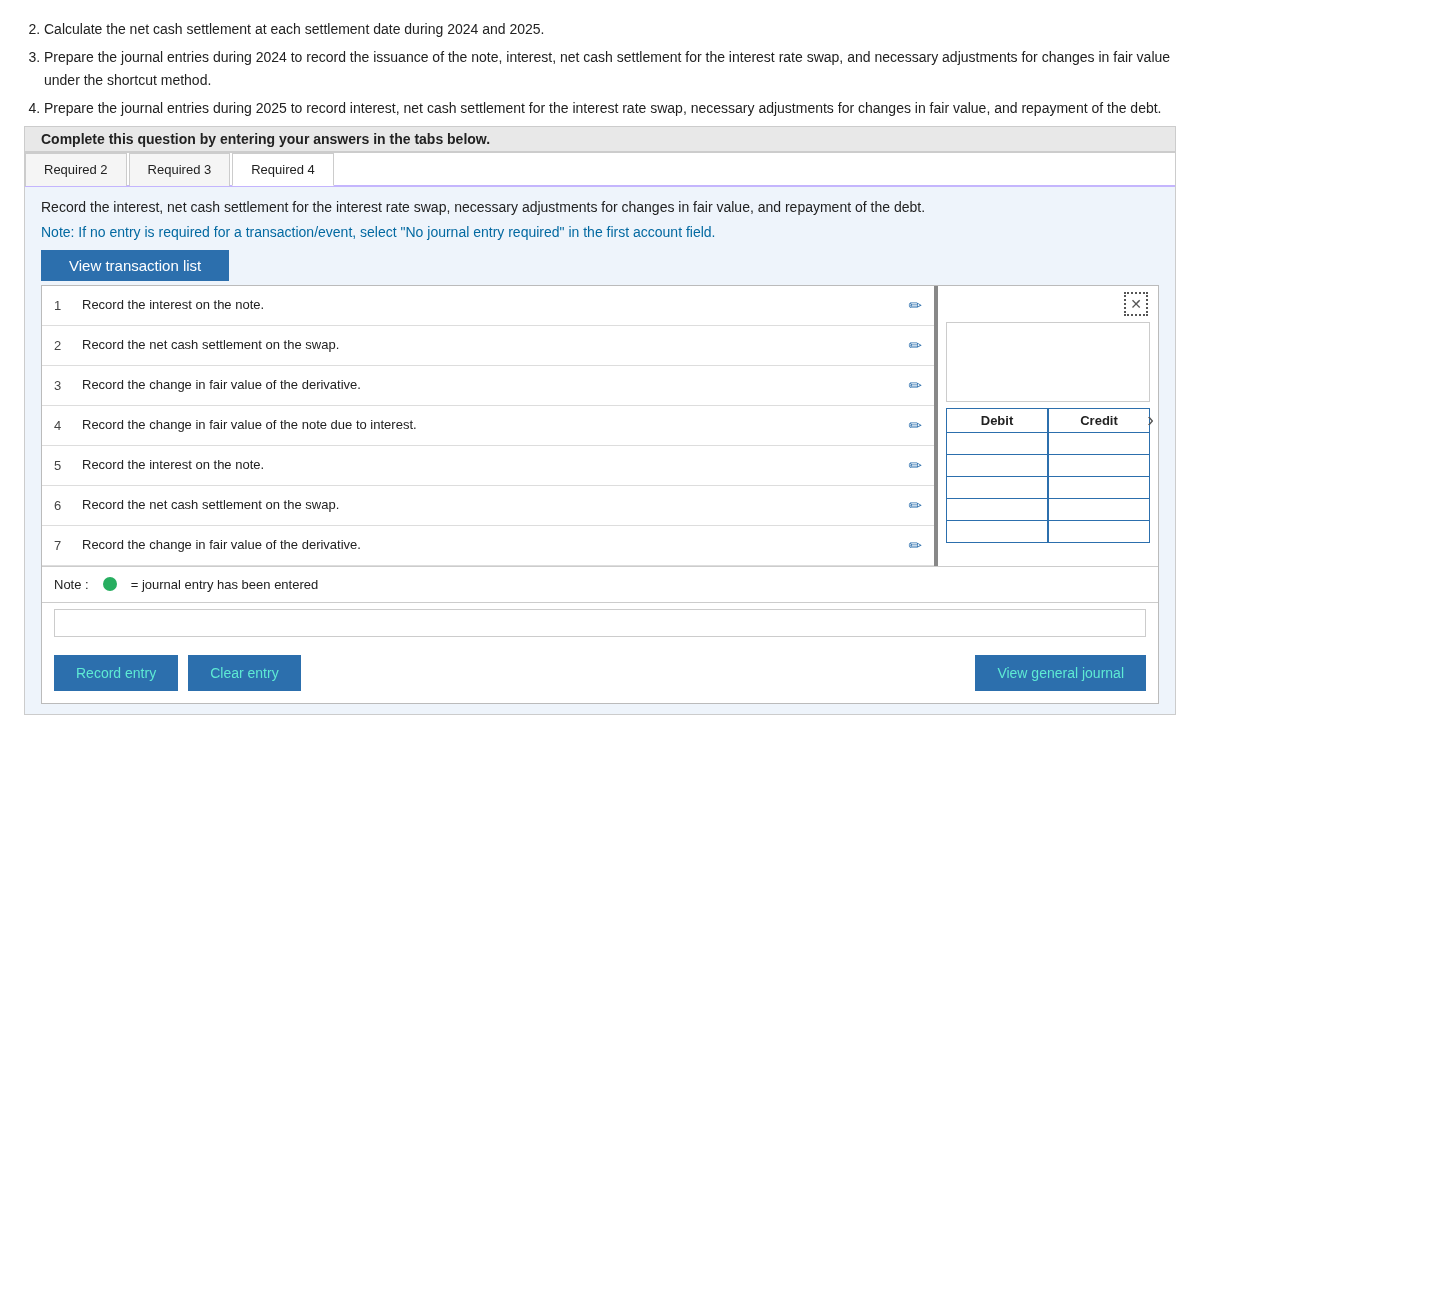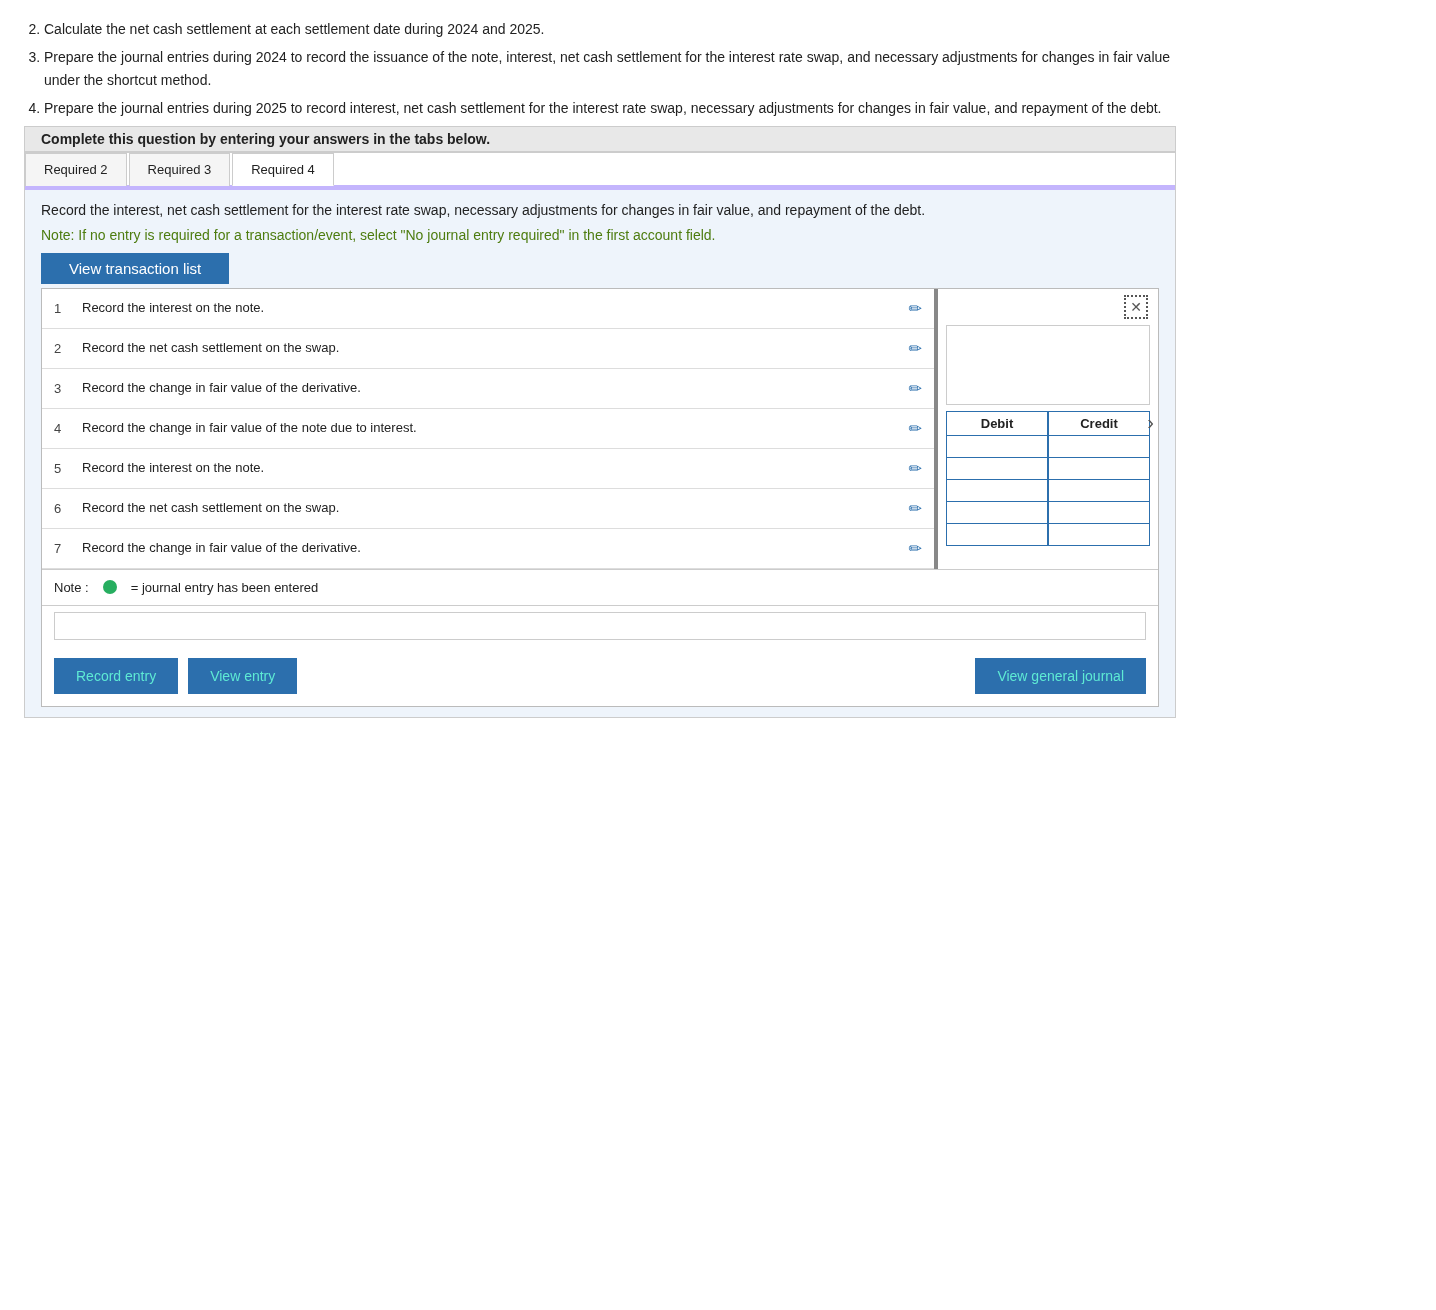--- a/index.html
+++ b/index.html
@@ -32,21 +32,21 @@
     .question-header {
       background: #e8e8e8;
       padding: 4px 16px;
       font-weight: bold;
       margin-bottom: 0;
       border: 1px solid #ccc;
     }
 
     .tabs-row {
       display: flex;
-      border-bottom: 5px solid #c4b5fd;
+      border-bottom: 2px solid #c4b5fd;
     }
 
     .tab {
       padding: 8px 18px;
       border: 1px solid #ccc;
       border-bottom: none;
       background: #f5f5f5;
       cursor: pointer;
       margin-right: 2px;
       font-size: 13px;
@@ -58,21 +58,21 @@
       border-bottom: 1px solid #fff;
       font-weight: normal;
     }
 
     .tab-description {
       margin-bottom: 6px;
       line-height: 1.5;
     }
 
     .note-red {
-      color: #4d7c0f;
+      color: #0369a1;
       margin-bottom: 10px;
     }
 
     .view-transaction-btn {
       display: inline-block;
       background: #2c6fad;
       color: #fff;
       padding: 7px 28px;
       border: none;
       cursor: pointer;
@@ -412,21 +412,21 @@
 
         <div class="bottom-input-row">
           <input type="text" value="" style="">
         </div>
 
         <div class="action-buttons-row">
           <button class="btn-blue">
             <span>Record entry</span>
           </button>
           <button class="btn-blue">
-            <span>View entry</span>
+            <span>Clear entry</span>
           </button>
           <div class="spacer"></div>
           <button class="btn-blue">
             <span>View general journal</span>
           </button>
         </div>
 
       </div>
     </div>
   </div>

